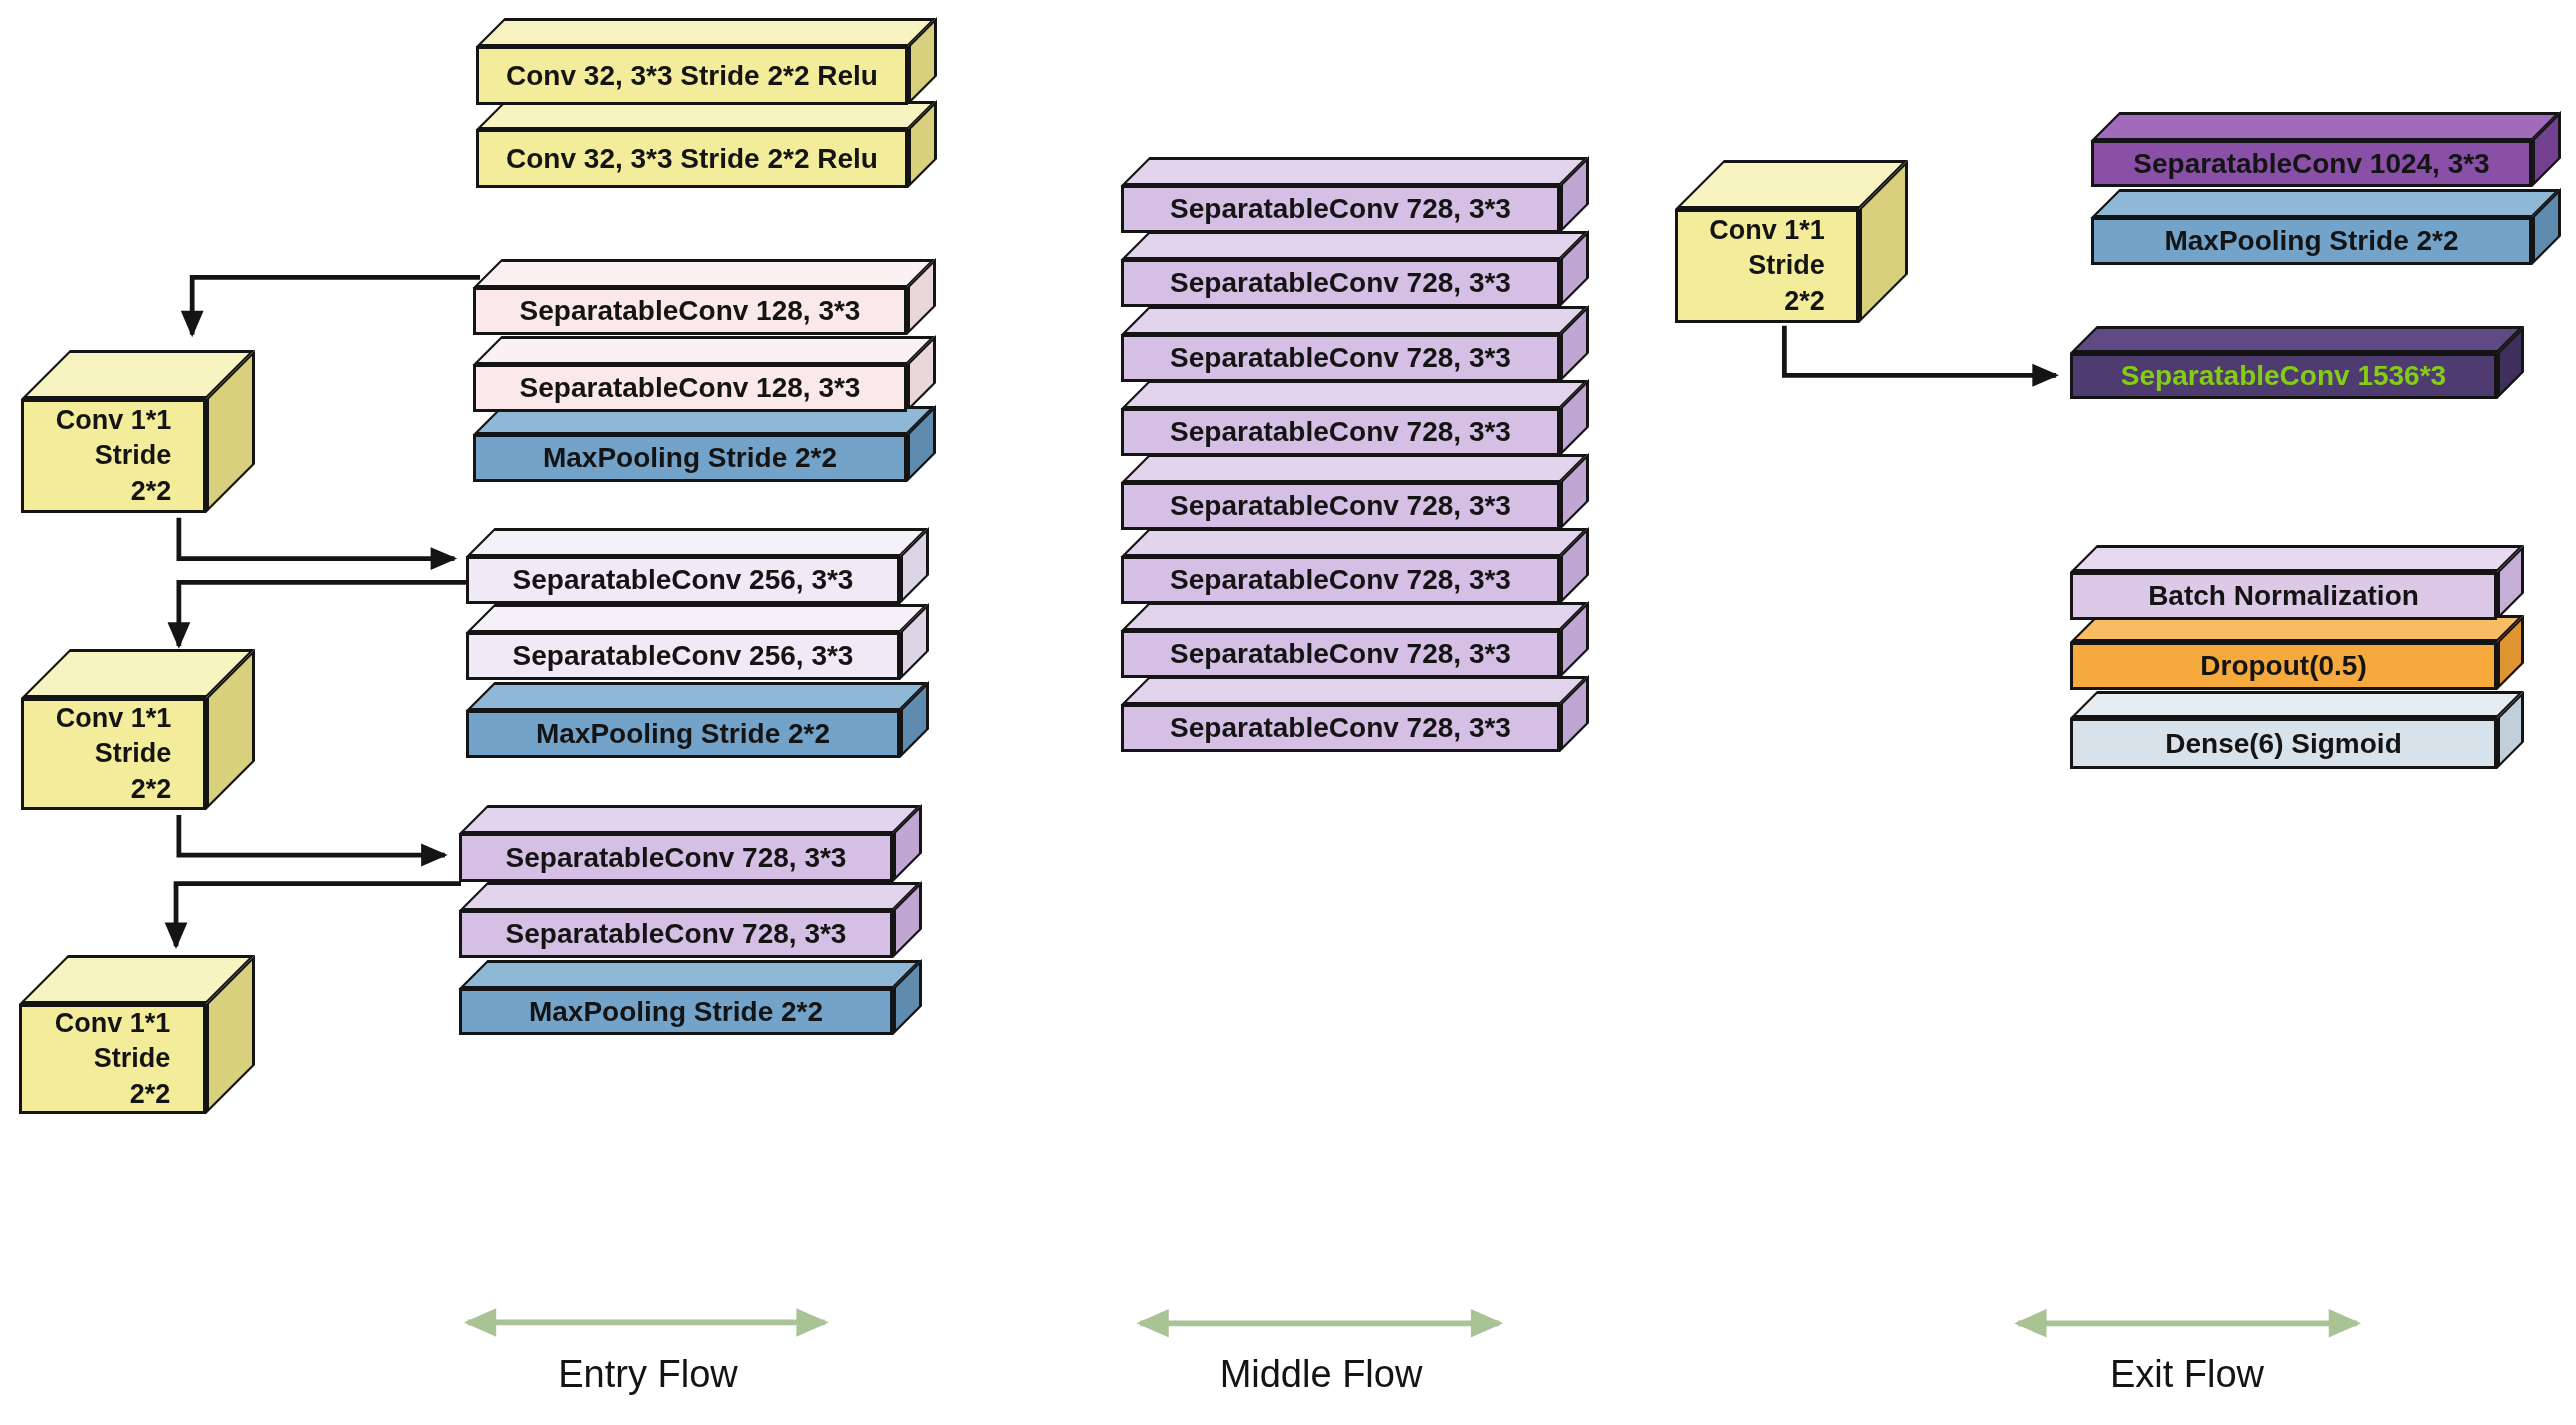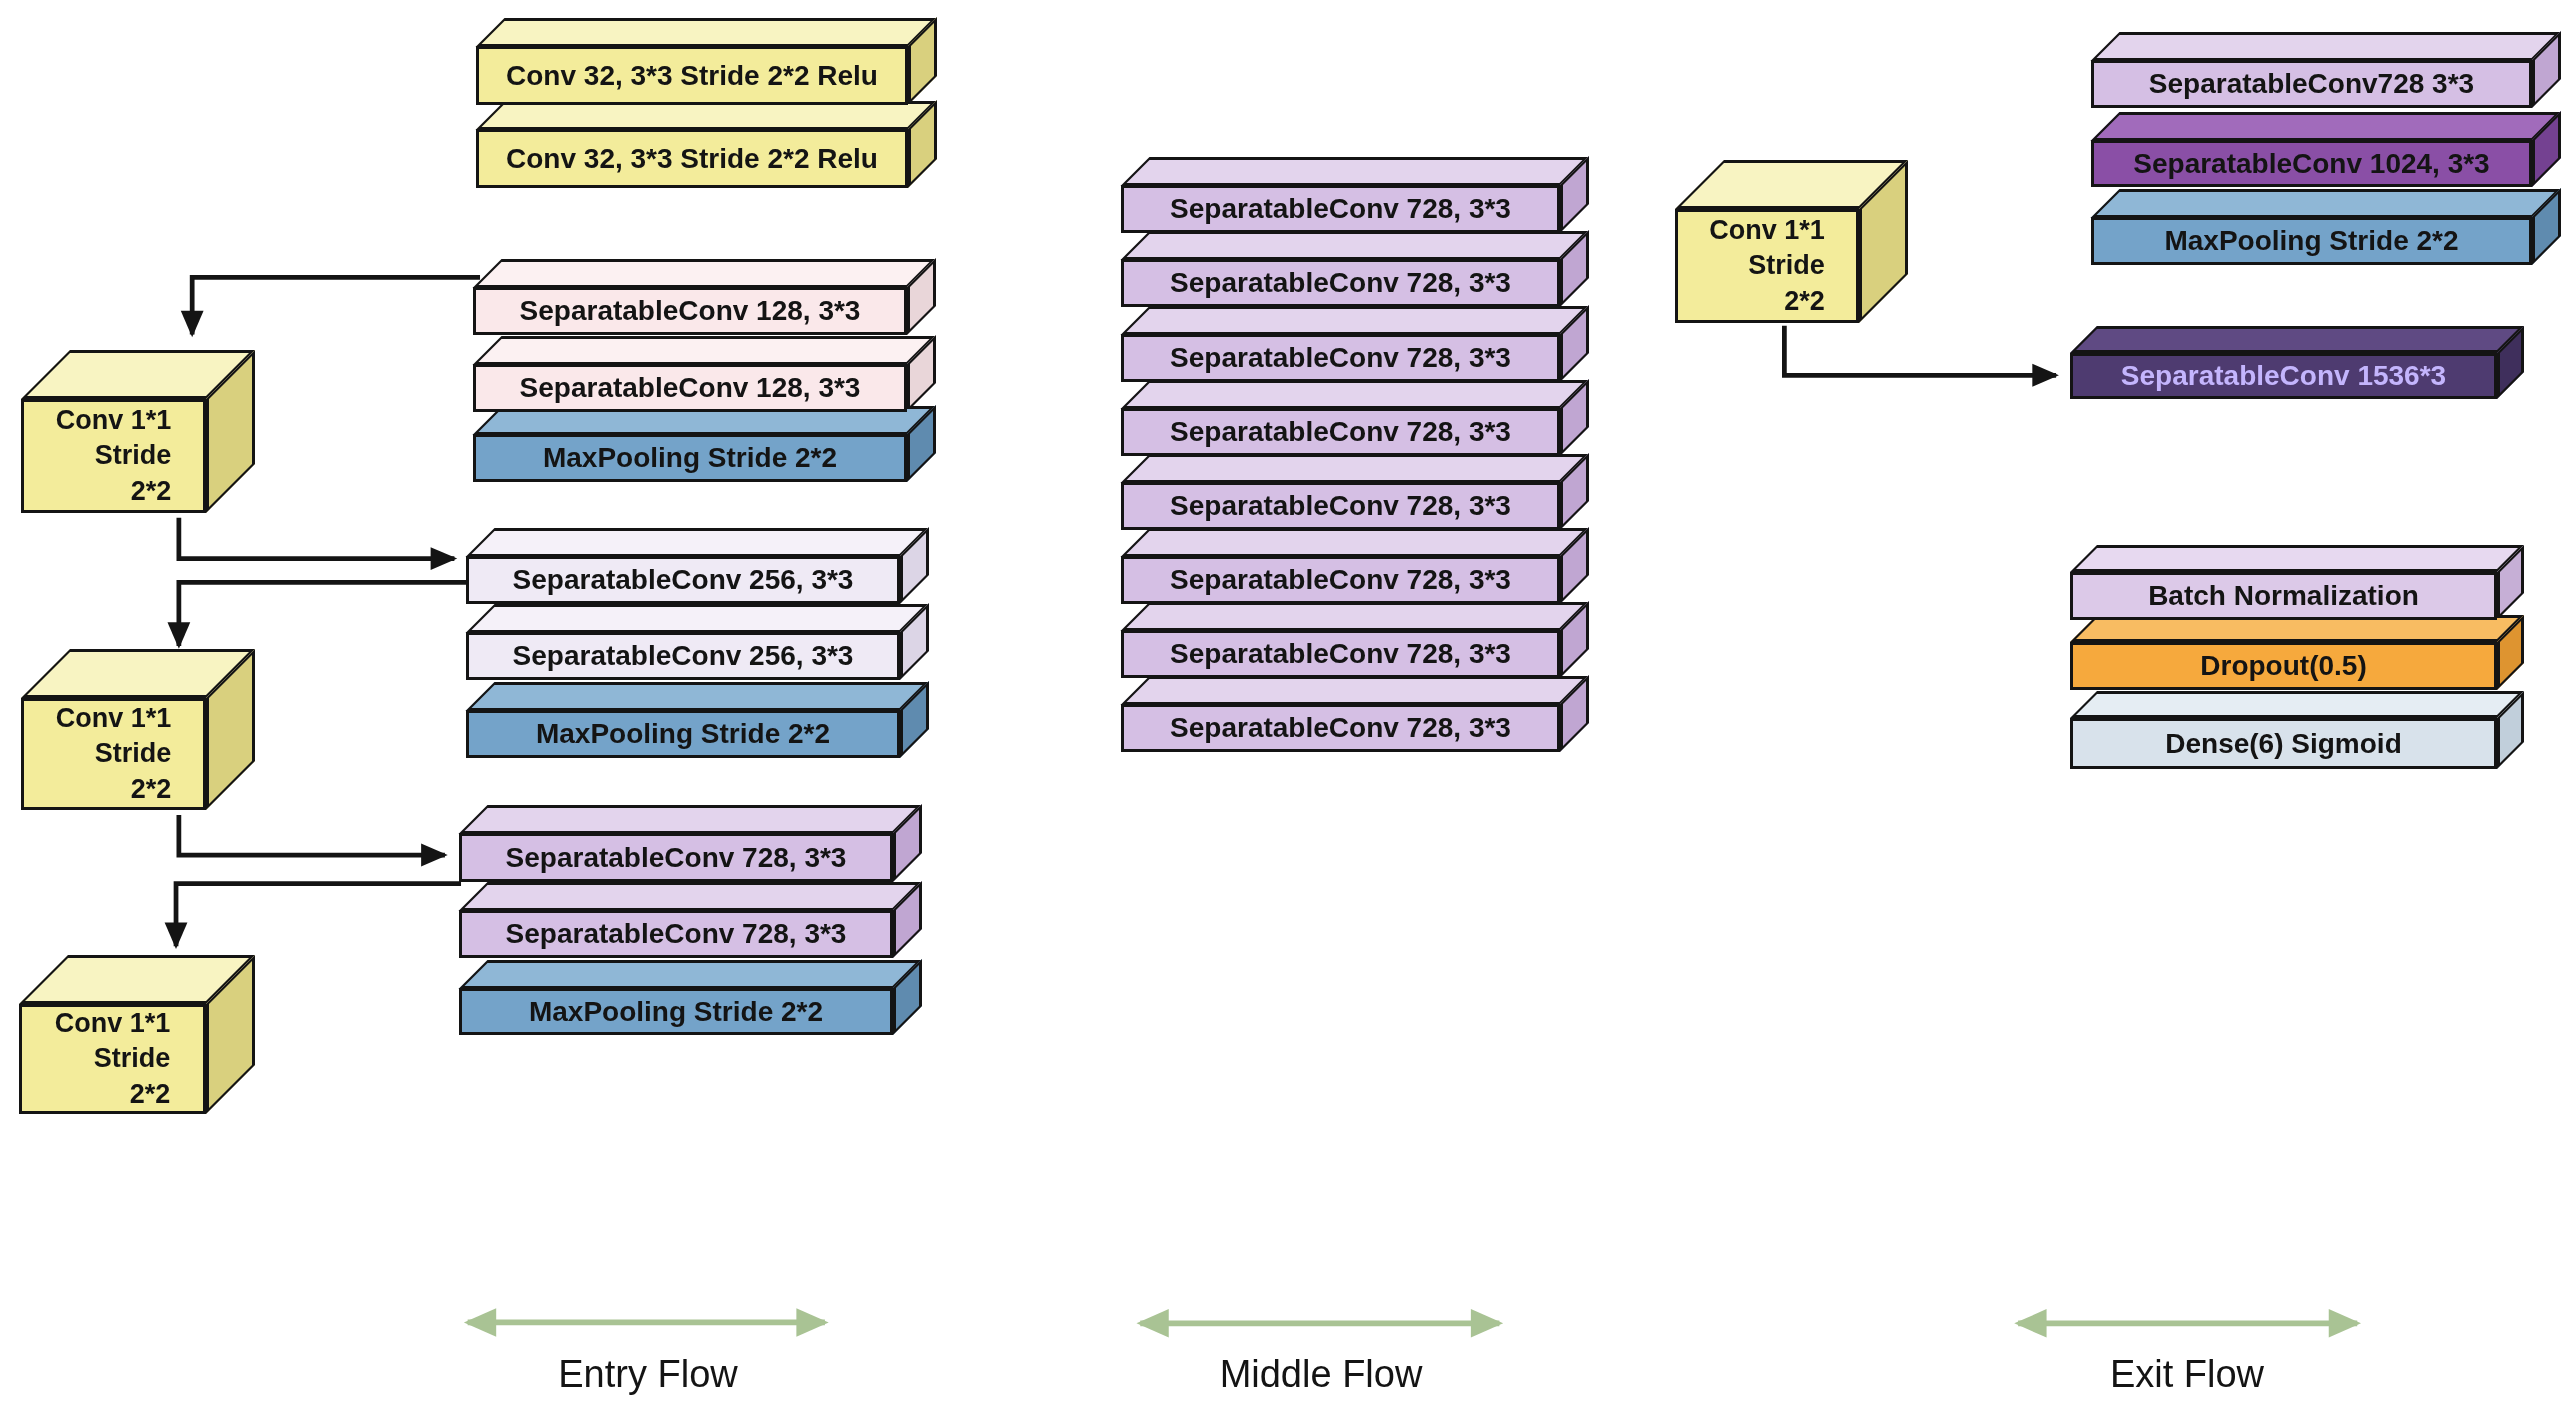--- a/index.html
+++ b/index.html
@@ -32,21 +32,21 @@
     font-size:27px; line-height:1.3; white-space:pre-line; text-align:right;
   }
   
   .c-yellow { --c:#F3EC9B; --ct:#F8F4C2; --cs:#D9D07E; }
   .c-pink   { --c:#FAE8EA; --ct:#FCF1F2; --cs:#E9D6D9; }
   .c-lav    { --c:#EFEAF5; --ct:#F5F1F9; --cs:#DCD5E6; }
   .c-pur    { --c:#D5BFE4; --ct:#E3D4ED; --cs:#C0A6D2; }
   .c-blue   { --c:#74A3C9; --ct:#8FB7D6; --cs:#5F8BAF; }
   .c-violet { --c:#8A4FA6; --ct:#A16BBB; --cs:#744191; }
   .c-dark   { --c:#4E3B70; --ct:#5F4A83; --cs:#3F2F5C; }
-  .c-dark .f { color:#c4b5fd; }
+  .c-dark .f { color:#84cc16; }
   .c-green  { --c:#72CE44; --ct:#8ADA63; --cs:#5DB637; }
   .c-lpur   { --c:#DCC9E8; --ct:#E7D9F0; --cs:#C6AFD6; }
   .c-orange { --c:#F6A93D; --ct:#F8BC62; --cs:#DE9430; }
   .c-lblue  { --c:#D8E2EB; --ct:#E5EDF3; --cs:#C1CFDB; }
   
   .connectors { position:absolute; inset:0; z-index:5; pointer-events:none; }
   
   .flow-label {
     position:absolute; transform:translateX(-50%);
     font-size:38px; color:#141414; white-space:nowrap; z-index:3;
@@ -200,25 +200,20 @@
   </div>
 
   <div class="bar cube c-yellow" style="left:1675px;top:209px;width:184px;height:114px">
     <div class="t"></div>
     <div class="s"></div>
     <div class="f">Conv 1*1
 Stride
 2*2</div>
   </div>
 
-  <div class="bar c-pur" style="left:2091px;top:60px;width:441px;height:48px">
-    <div class="t"></div>
-    <div class="s"></div>
-    <div class="f">SeparatableConv728 3*3</div>
-  </div>
   <div class="bar c-violet" style="left:2091px;top:140px;width:441px;height:47px">
     <div class="t"></div>
     <div class="s"></div>
     <div class="f">SeparatableConv 1024, 3*3</div>
   </div>
   <div class="bar c-blue" style="left:2091px;top:217px;width:441px;height:48px">
     <div class="t"></div>
     <div class="s"></div>
     <div class="f">MaxPooling Stride 2*2</div>
   </div>

